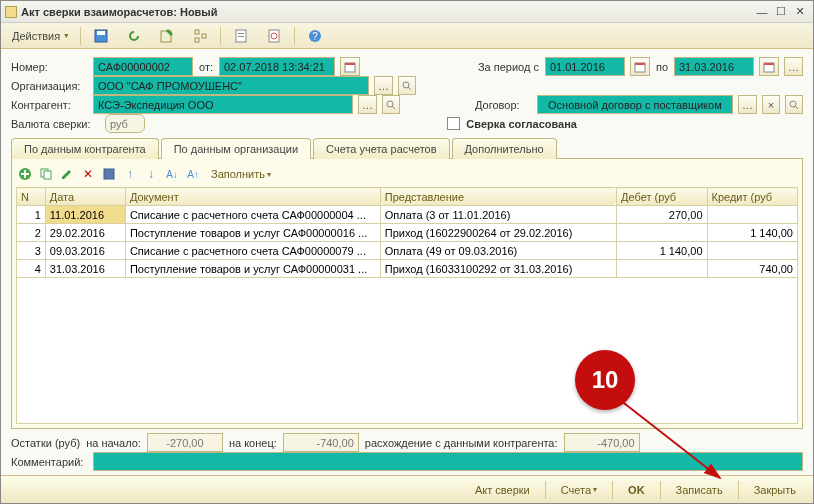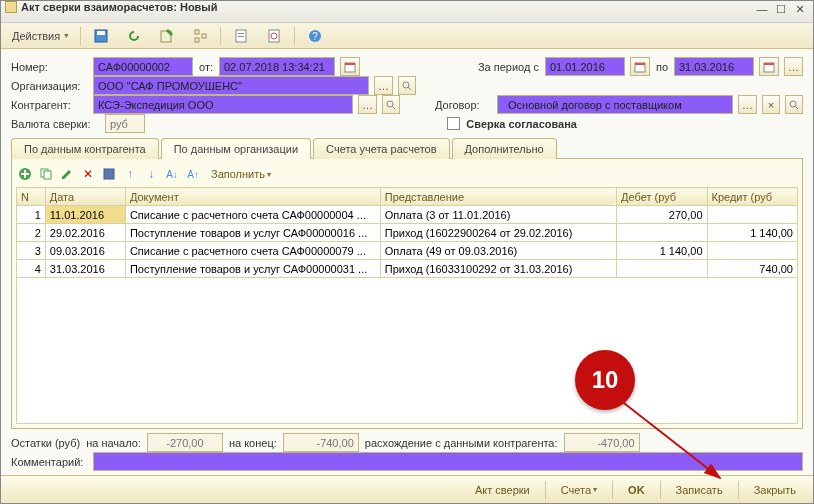--- a/index.html
+++ b/index.html
@@ -17,21 +17,21 @@
   height: 504px;
   background: #fafaf5;
   border: 1px solid #888;
   display: flex;
   flex-direction: column;
 }
 .titlebar {
   height: 22px;
   background: linear-gradient(to bottom, #f5f5f0, #e8e8e0);
   display: flex;
-  align-items: flex-start;
+  align-items: center;
   padding: 0 4px;
   border-bottom: 1px solid #ccc;
 }
 .titlebar .icon {
   width: 12px; height: 12px; margin-right: 4px;
   background: #f0dc8c;
   border: 1px solid #b0a050;
 }
 .titlebar .title { flex: 1; font-weight: bold; color: #333; }
 .titlebar .win-btn {
@@ -67,21 +67,21 @@
 .form-body {
   flex: 1;
   padding: 8px 10px 4px 10px;
   display: flex;
   flex-direction: column;
 }
 .row { display: flex; align-items: center; gap: 6px; }
 .label { color: #333; white-space: nowrap; }
 .input {
   border: 1px solid #c0b880;
-  background: #8b5cf6;
+  background: #14b8a6;
   height: 19px;
   padding: 1px 4px;
   font: inherit;
   color: #222;
 }
 .input-btn {
   border: 1px solid #c0b880;
   background: linear-gradient(to bottom,#fdfdf5,#f0e8c8);
   height: 19px;
   min-width: 18px;
@@ -348,34 +348,34 @@
       <input class="input" style="width: 260px;" value="КСЭ-Экспедиция ООО">
       <button class="input-btn">…</button>
       <button class="input-btn">
           <svg width="10" height="10" viewBox="0 0 10 10">
             <circle cx="4" cy="4" r="3" fill="none" stroke="#888"></circle>
             <line x1="6" y1="6" x2="9" y2="9" stroke="#888"></line>
           </svg>
         </button>
       <span style="flex:1"></span>
       <span class="label" style="width:56px">Договор:</span>
-      <input class="input" style="width: 236px; padding-left: 10px;" value="Основной договор с поставщиком">
+      <input class="input" style="width: 196px; padding-left: 10px;" value="Основной договор с поставщиком">
       <button class="input-btn">…</button>
       <button class="input-btn">×</button>
       <button class="input-btn">
           <svg width="10" height="10" viewBox="0 0 10 10">
             <circle cx="4" cy="4" r="3" fill="none" stroke="#888"></circle>
             <line x1="6" y1="6" x2="9" y2="9" stroke="#888"></line>
           </svg>
         </button>
     </div>
 
     <div class="row">
       <span class="label" style="width:88px">Валюта сверки:</span>
-      <input class="input readonly" style="width: 40px;" value="руб">
+      <input class="input readonly" style="width: 40px; border-radius: 6px;" value="руб">
       <span style="flex:1"></span>
       <span class="checkbox"></span>
       <span class="label bold">Сверка согласована</span>
       <span style="width:220px"></span>
     </div>
 
     <div class="tabs">
       <div class="tab">По данным контрагента</div>
       <div class="tab active">По данным организации</div>
       <div class="tab">Счета учета расчетов</div>

